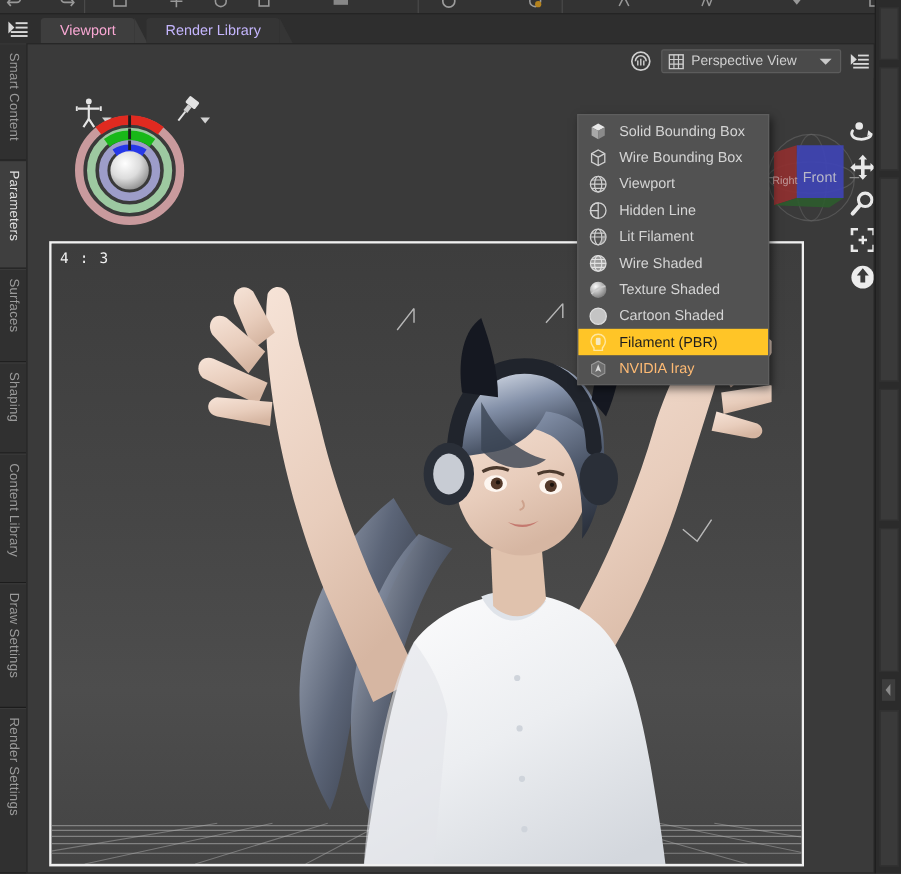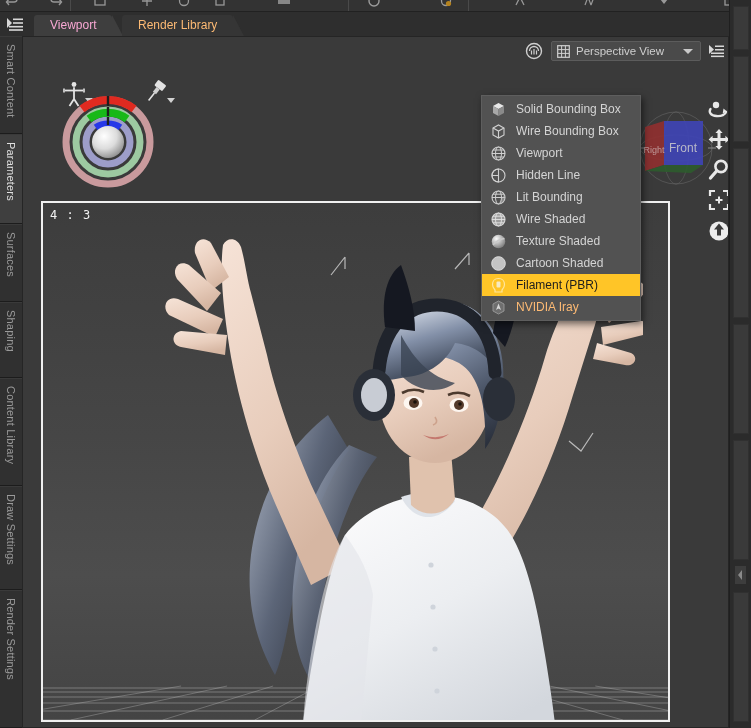--- a/index.html
+++ b/index.html
@@ -43,21 +43,21 @@
     font-size:12px;
     border-top-left-radius:3px; border-top-right-radius:3px;
     color:#a9a9a9;
     cursor:pointer;
     white-space:nowrap;
   }
   .htab.sel{
     background:#3e3e3e;
     color:#f9a8d4;
   }
-  .htab.unsel{ background:#353535; color:#fdba74; }
+  .htab.unsel{ background:#353535; color:#c4b5fd; }
   .htab::after{
     content:""; position:absolute; right:-11px; top:0;
     width:0; height:0;
     border-left:11px solid #3e3e3e;
     border-top:21px solid transparent;
   }
   .htab.unsel::after{ border-left-color:#353535; }
 
   
   #left-rail{
@@ -545,21 +545,21 @@
       <span>Hidden Line</span>
     </div>
 
     <div class="mitem">
       <svg class="mico" viewBox="0 0 19 19">
         <circle cx="9.5" cy="9.5" r="6.5" fill="none" stroke="#d0d0d0" stroke-width="1.1"></circle>
         <ellipse cx="9.5" cy="9.5" rx="3" ry="6.5" fill="none" stroke="#d0d0d0" stroke-width="1"></ellipse>
         <path d="M3 9.5h13M4 6.2h11" stroke="#d0d0d0" stroke-width="1"></path>
         <path d="M9.5 16 A6.5 6.5 0 0 0 15 6.5 Z" fill="#b9b9b9" opacity=".5"></path>
       </svg>
-      <span>Lit Bounding</span>
+      <span>Lit Filament</span>
     </div>
 
     <div class="mitem">
       <svg class="mico" viewBox="0 0 19 19">
         <circle cx="9.5" cy="9.5" r="6.5" fill="#9d9d9d"></circle>
         <circle cx="9.5" cy="9.5" r="6.5" fill="none" stroke="#d8d8d8" stroke-width="1.1"></circle>
         <path d="M3 9.5h13M4 6.2h11M4 12.8h11" stroke="#e2e2e2" stroke-width="0.9"></path>
         <ellipse cx="9.5" cy="9.5" rx="3" ry="6.5" fill="none" stroke="#e2e2e2" stroke-width="0.9"></ellipse>
       </svg>
       <span>Wire Shaded</span>

